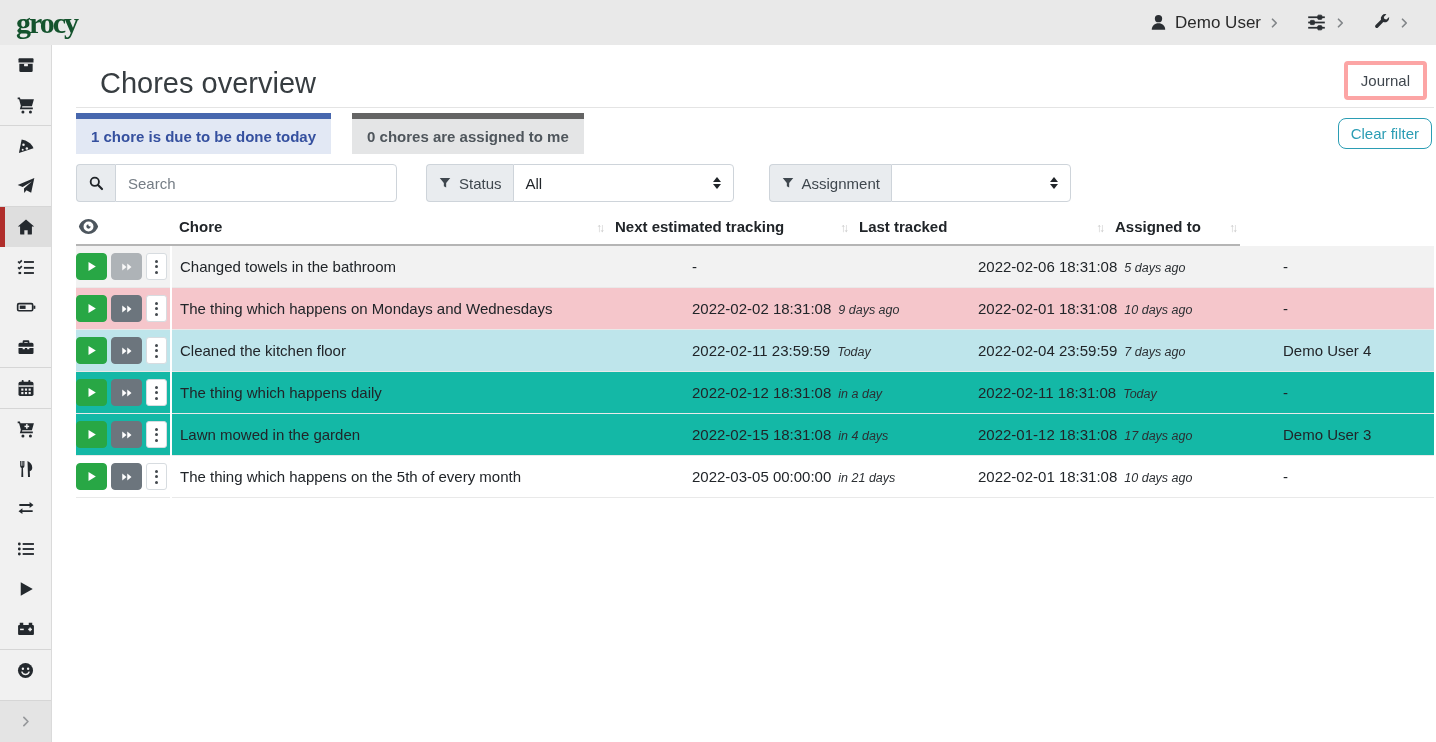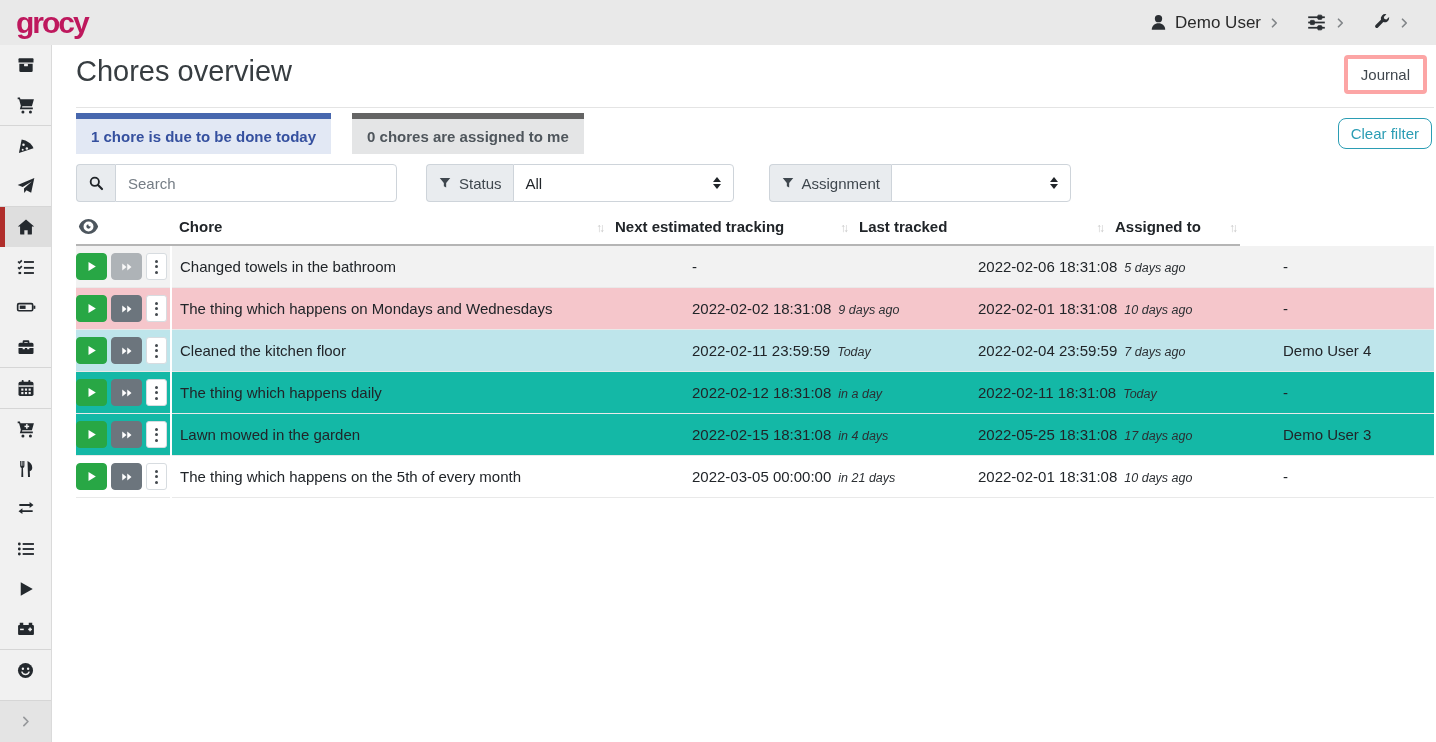--- a/index.html
+++ b/index.html
@@ -11,23 +11,23 @@
   }
   svg { display:block; }
 
   
   .navbar {
     height:45px; background:#e9e9e9;
     display:flex; align-items:center;
     padding:0 26px 0 16px;
   }
   .logo {
-    font-family:Liberation Sans, sans-serif;
+    font-family:Liberation Serif, serif;
     font-size:30px; font-weight:bold; letter-spacing:-2px;
-    color:#be185d; cursor:pointer; line-height:45px;
+    color:#14532d; cursor:pointer; line-height:45px;
   }
   .nav-right { margin-left:auto; display:flex; align-items:center; }
   .nav-group { display:flex; align-items:center; gap:7px; margin-left:26px; color:#2b2f33; cursor:pointer; }
   .nav-user-label { font-size:17px; color:#2a2a2a; }
   .chev { color:#828689; }
 
   
   .layout { display:flex; height:697px; }
 
   
@@ -44,21 +44,21 @@
   }
   .side-item.active { background:#dedede; border-left-color:#b02e2b; }
   .side-bottom {
     margin-top:auto; height:42px; background:#e4e4e4; border-top:1px solid #d6d6d6;
     display:flex; align-items:center; justify-content:center; color:#97999c; cursor:pointer;
   }
 
   
   .main { flex:1; padding:0 2px 0 24px; background:#fff; }
 
-  .page-header { display:flex; align-items:flex-start; margin-top:10px; height:45px; padding-right:7px; }
+  .page-header { display:flex; align-items:flex-end; margin-top:10px; height:45px; padding-right:7px;margin-left:24px; }
   .page-title { font-size:29px; font-weight:500; color:#373d41; margin:0; }
   .journal-btn {
     margin-left:auto; background:#fff; border:4px solid #fca5a5; border-radius:4px;
     font-size:15px; color:#40474e; padding:7px 13px; cursor:pointer;
     font-family:"Liberation Sans", sans-serif;
   }
   .hr { border:none; border-top:1px solid #e4e4e4; margin:7px 0 0 0; }
 
   
   .cards-row { display:flex; align-items:stretch; margin-top:5px; padding-right:2px; }
@@ -604,21 +604,21 @@
                   </button>
             <button class="btn-more">
                     <span class="dot"></span>
                     <span class="dot"></span>
                     <span class="dot"></span>
                   </button>
           </div>
               </td>
           <td class="chore-td">Lawn mowed in the garden</td>
           <td><span>2022-02-15 18:31:08</span><span class="rel">in 4 days</span></td>
-          <td><span>2022-05-25 18:31:08</span><span class="rel">17 days ago</span></td>
+          <td><span>2022-01-12 18:31:08</span><span class="rel">17 days ago</span></td>
           <td class="assigned-td">Demo User 3</td>
         </tr>
 
         <tr class="r-white">
           <td class="btn-td">
                 <div class="btn-cell">
             <button class="btn-play">
                     <svg width="13" height="13" viewBox="0 0 24 24" fill="currentColor">
                       <path d="M6.5 3.5L20 12 6.5 20.5z"></path>
                     </svg>

